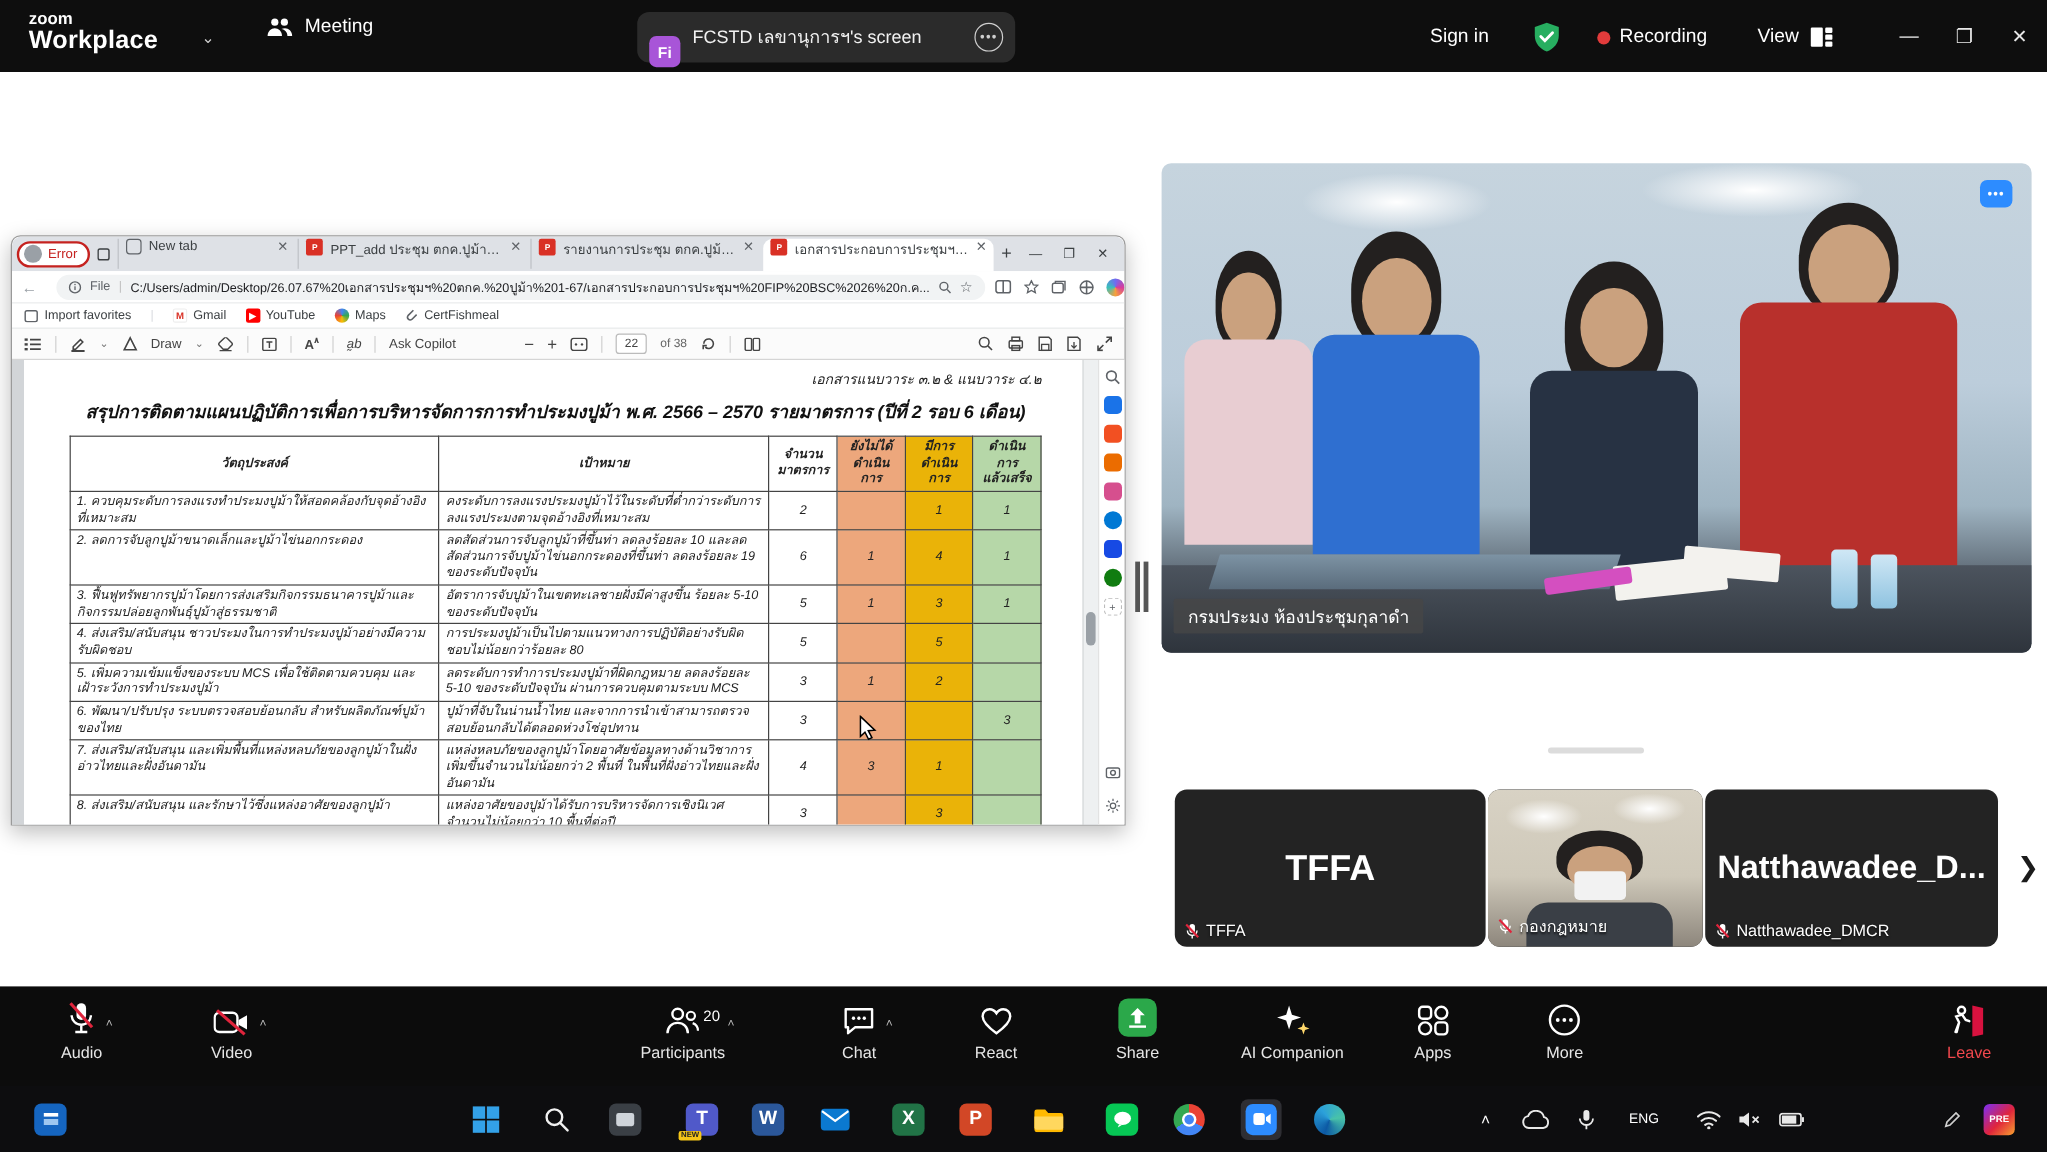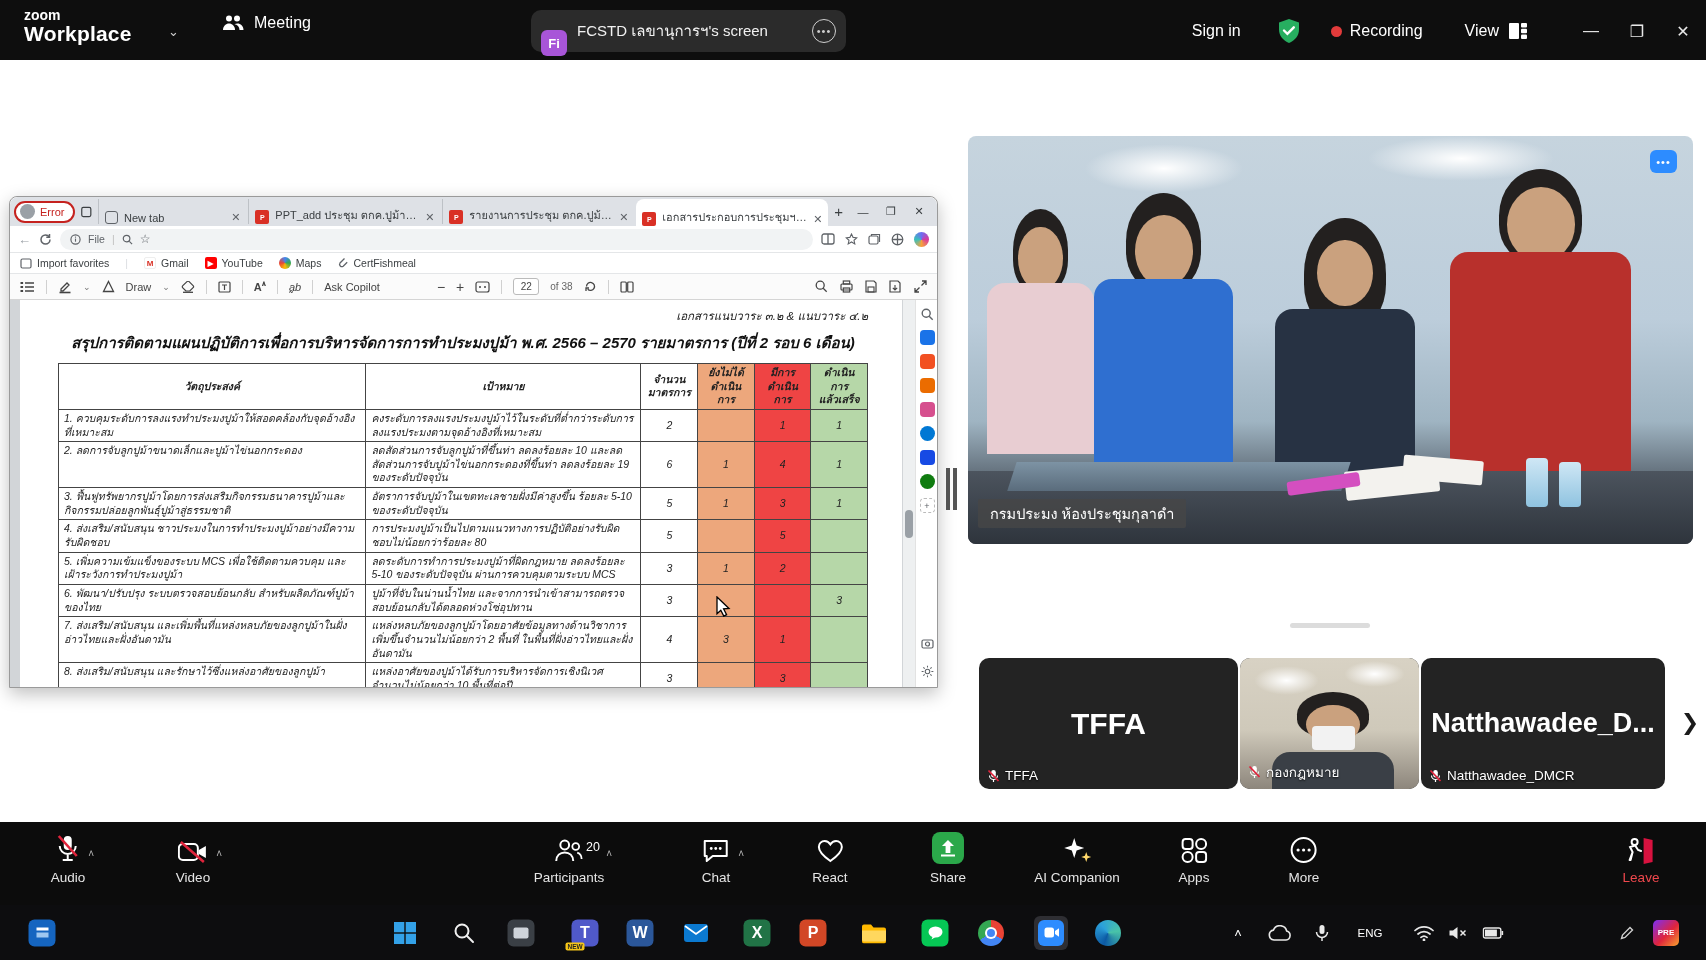--- a/index.html
+++ b/index.html
@@ -29,21 +29,21 @@
      color:#e8e8e8; font-size:16px; }
 
   
   #browser { left:9px; top:196px; width:929px; height:492px; background:#fff; border:1px solid #9a9a9a;
      border-radius:8px 8px 0 0; box-shadow:0 6px 18px rgba(0,0,0,.25); overflow:hidden; }
   #tabstrip { left:0; top:0; width:100%; height:29px; background:#dee1e6; display:flex; align-items:center;
      padding:0 4px; gap:2px; border-radius:8px 8px 0 0; }
   .profile-chip { display:flex; align-items:center; gap:5px; border:2px solid #c5221f; border-radius:13px;
      padding:1px 9px 1px 4px; color:#c5221f; font-size:11px; background:#fff; height:22px; }
   .profile-head { width:15px; height:15px; border-radius:50%; background:#9aa0a6; position:relative; }
-  .tab { display:flex; align-items:flex-end; gap:6px; width:192px; height:25px; padding:0 6px;
+  .tab { display:flex; align-items:flex-start; gap:6px; width:192px; height:25px; padding:0 6px;
      font-size:11px; color:#3c4043; border-left:1px solid #bdc1c6; }
   .tab .t-title { flex:1; white-space:nowrap; overflow:hidden; text-overflow:ellipsis; }
   .tab .t-close { color:#5f6368; font-size:11px; }
   .tab.active { background:#fff; border-radius:8px 8px 0 0; border-left:none; height:27px; margin-top:2px; }
   .favicon-pdf { width:14px; height:14px; background:#d93025; border-radius:2px; color:#fff; font-size:7px;
      font-weight:bold; display:flex; align-items:center; justify-content:center; }
   .favicon-page { width:13px; height:13px; border:1.5px solid #5f6368; border-radius:3px; }
   .newtab-btn { width:22px; height:22px; display:flex; align-items:center; justify-content:center;
      color:#3c4043; font-size:15px; }
   .bwin-controls { margin-left:auto; display:flex; }
@@ -75,21 +75,21 @@
 
   #doc-area { left:0; top:103px; width:905px; height:388px; background:#d2d5d8; overflow:hidden; }
   #page { position:absolute; left:10px; top:0; width:882px; height:388px; background:#fff; padding:4px 34px 0 38px;font-style:italic; }
   .annex { text-align:right; font-size:11.5px; color:#222; margin-top:3px; }
   .doc-title { text-align:center; font-size:15px; font-weight:bold; color:#111; margin-top:6px; margin-bottom:8px; }
   table.measures { border-collapse:collapse; width:100%; table-layout:fixed; font-size:10.5px; color:#222; }
   .measures th, .measures td { border:1px solid #444; padding:2px 5px; vertical-align:top; line-height:1.3; }
   .measures th { font-weight:bold; text-align:center; vertical-align:middle; white-space:pre-line; }
   .col-obj { width:38%; } .col-target { width:34%; }
   .col-n { width:7%; } .col-s1 { width:7%; } .col-s2 { width:7%; } .col-s3 { width:7%; }
-  .bg-orange { background:#eda77c; } .bg-yellow { background:#ef4444; } .bg-green { background:#b6d7a8; }
+  .bg-orange { background:#eda77c; } .bg-yellow { background:#eab308; } .bg-green { background:#b6d7a8; }
   td.num { text-align:center; vertical-align:middle; }
 
   #pdf-scrollbar { left:893px; top:103px; width:12px; height:388px; background:#eef0f1; }
   #pdf-thumb { position:absolute; left:2px; top:210px; width:8px; height:28px; background:#9aa0a6; border-radius:4px; }
   #edge-sidebar { left:905px; top:103px; width:23px; height:388px; background:#fff; border-left:1px solid #e2e2e2;
      display:flex; flex-direction:column; align-items:center; padding-top:8px; gap:9px; }
   .sb-ic { width:15px; height:15px; border-radius:4px; display:flex; align-items:center; justify-content:center;
      font-size:9px; color:#fff; }
 
   
@@ -240,20 +240,21 @@
         <path d="M10.5 1v3.2H7.3" fill="none" stroke="#5f6368" stroke-width="1.5"></path>
       </svg>
       <div class="omnibox">
         <svg width="11" height="11" viewBox="0 0 12 12">
           <circle cx="6" cy="6" r="5" fill="none" stroke="#5f6368" stroke-width="1.3"></circle>
           <rect x="5.4" y="5" width="1.2" height="3.4" fill="#5f6368"></rect>
             <rect x="5.4" y="2.8" width="1.2" height="1.2" fill="#5f6368"></rect>
         </svg>
         <span>File</span>
         <span style="color:#c0c0c0;">|</span>
+        <span class="url">C:/Users/admin/Desktop/26.07.67%20เอกสารประชุมฯ%20ตกค.%20ปูม้า%201-67/เอกสารประกอบการประชุมฯ%20FIP%20BSC%2026%20ก.ค...</span>
         <svg width="11" height="11" viewBox="0 0 12 12">
           <circle cx="5" cy="5" r="3.6" fill="none" stroke="#5f6368" stroke-width="1.3"></circle>
             <path d="M8 8l3 3" stroke="#5f6368" stroke-width="1.3"></path>
         </svg>
         <span style="font-size:12px;">☆</span>
       </div>
       <div class="abar-icons">
         <svg width="14" height="12" viewBox="0 0 14 12">
           <rect x="1" y="1" width="12" height="10" rx="2" fill="none" stroke="#5f6368" stroke-width="1.3"></rect>
             <line x1="7" y1="1" x2="7" y2="11" stroke="#5f6368" stroke-width="1.3"></line>

